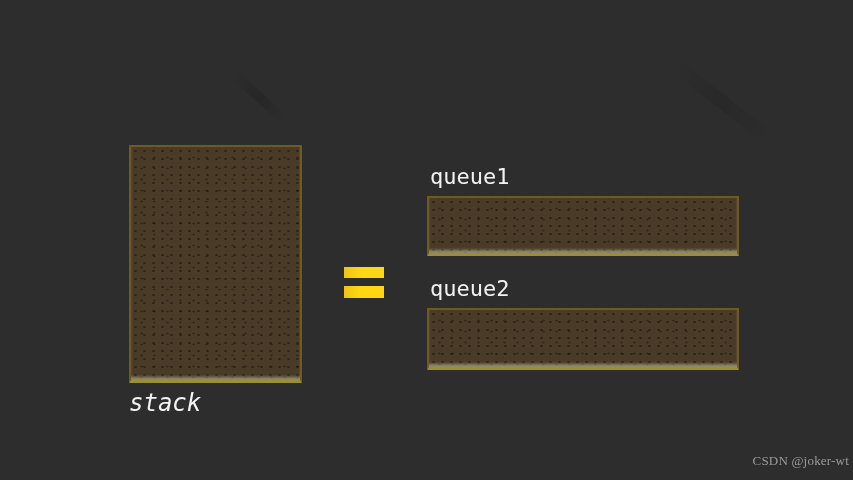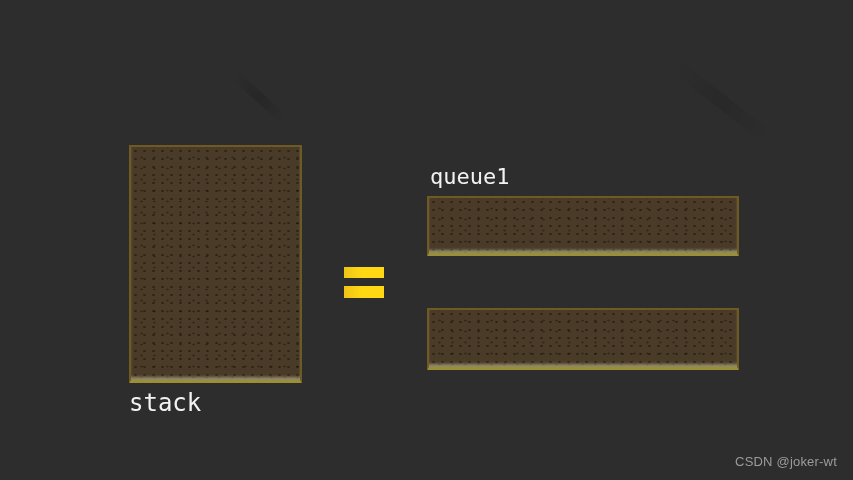--- a/index.html
+++ b/index.html
@@ -37,44 +37,44 @@
   }
   .stack-shape{left:129px;top:145px;width:173px;height:238px;}
   .queue1-shape{left:427px;top:196px;width:312px;height:60px;}
   .queue2-shape{left:427px;top:308px;width:312px;height:62px;}
   .shape-label{
     position:absolute;
     color:var(--label-text);
     text-align:left;
     white-space:nowrap;
   }
-  .stack-label{left:129px;top:389px;width:173px;font-size:24px;}
+  .stack-label{left:129px;top:389px;width:173px;font-size:24px;font-style:italic;}
   .queue1-label{left:430px;top:164px;width:320px;font-size:22px;}
   .queue2-label{left:430px;top:276px;width:320px;font-size:22px;}
   .equals{position:absolute;left:344px;top:267px;width:40px;height:31px;}
   .equals .bar{
     position:absolute;left:0;width:40px;height:11px;
     background:linear-gradient(90deg,var(--accent-yellow-dark) 0%,var(--accent-yellow) 45%);
   }
   .equals .bar-top{top:0;}
   .equals .bar-bottom{top:19px;height:12px;}
   .smudge{
     position:absolute;
     background:linear-gradient(90deg,transparent,rgba(0,0,0,0.14),transparent);
     border-radius:8px;
     pointer-events:none;
   }
   .smudge-1{left:226px;top:92px;width:66px;height:10px;transform:rotate(42deg);}
   .smudge-2{left:662px;top:95px;width:120px;height:14px;transform:rotate(38deg);opacity:.7;}
   .watermark{
     position:absolute;
-    right:16px;bottom:11px;
+    right:4px;bottom:11px;
     color:var(--watermark-text);
     font-size:13px;
-    font-family:Liberation Sans, sans-serif;
+    font-family:Liberation Serif, serif;
     letter-spacing:.2px;
   }
 </style>
 </head>
 <body>
 
 <div class="canvas">
 
   <div class="smudge smudge-1"></div>
   <div class="smudge smudge-2"></div>
@@ -83,17 +83,18 @@
   <div class="shape-label stack-label">stack</div>
 
   <div class="equals">
     <div class="bar bar-top"></div>
     <div class="bar bar-bottom"></div>
   </div>
 
   <div class="shape-label queue1-label">queue1</div>
   <div class="shape queue1-shape"></div>
 
+  <div class="shape-label queue2-label">queue2</div>
   <div class="shape queue2-shape"></div>
 
   <div class="watermark">CSDN @joker-wt</div>
 
 </div>
 
 </body></html>

